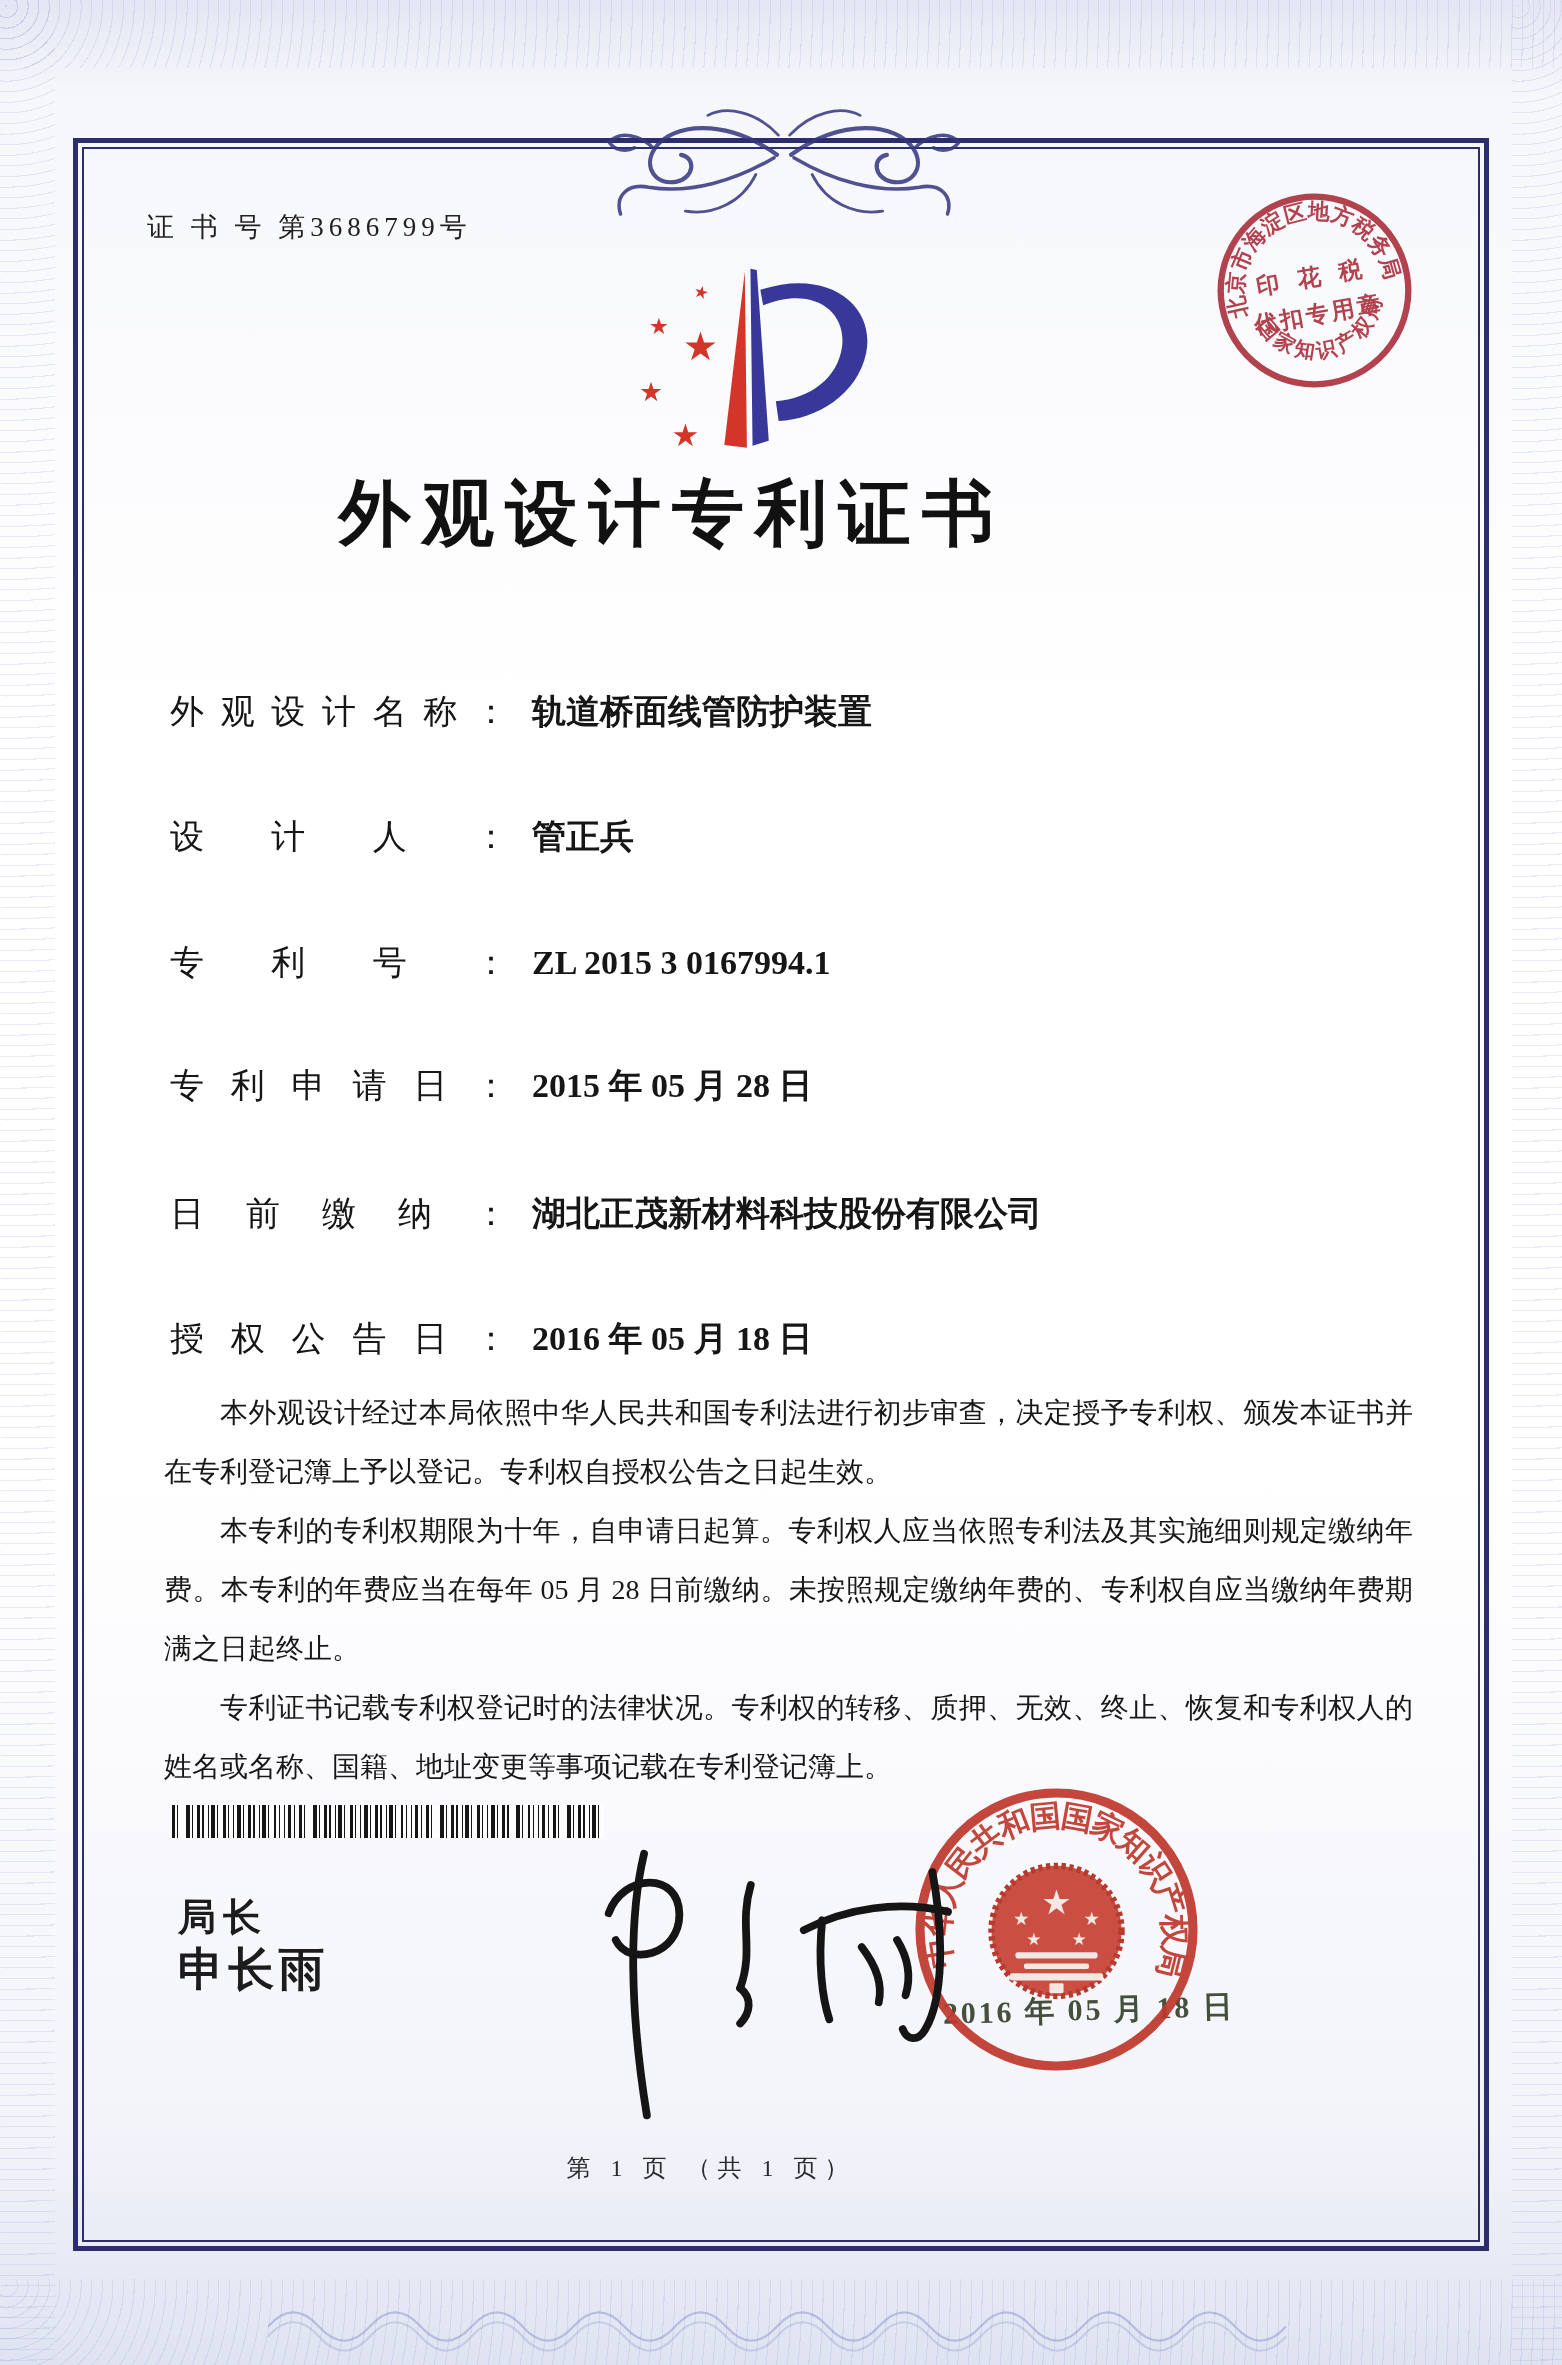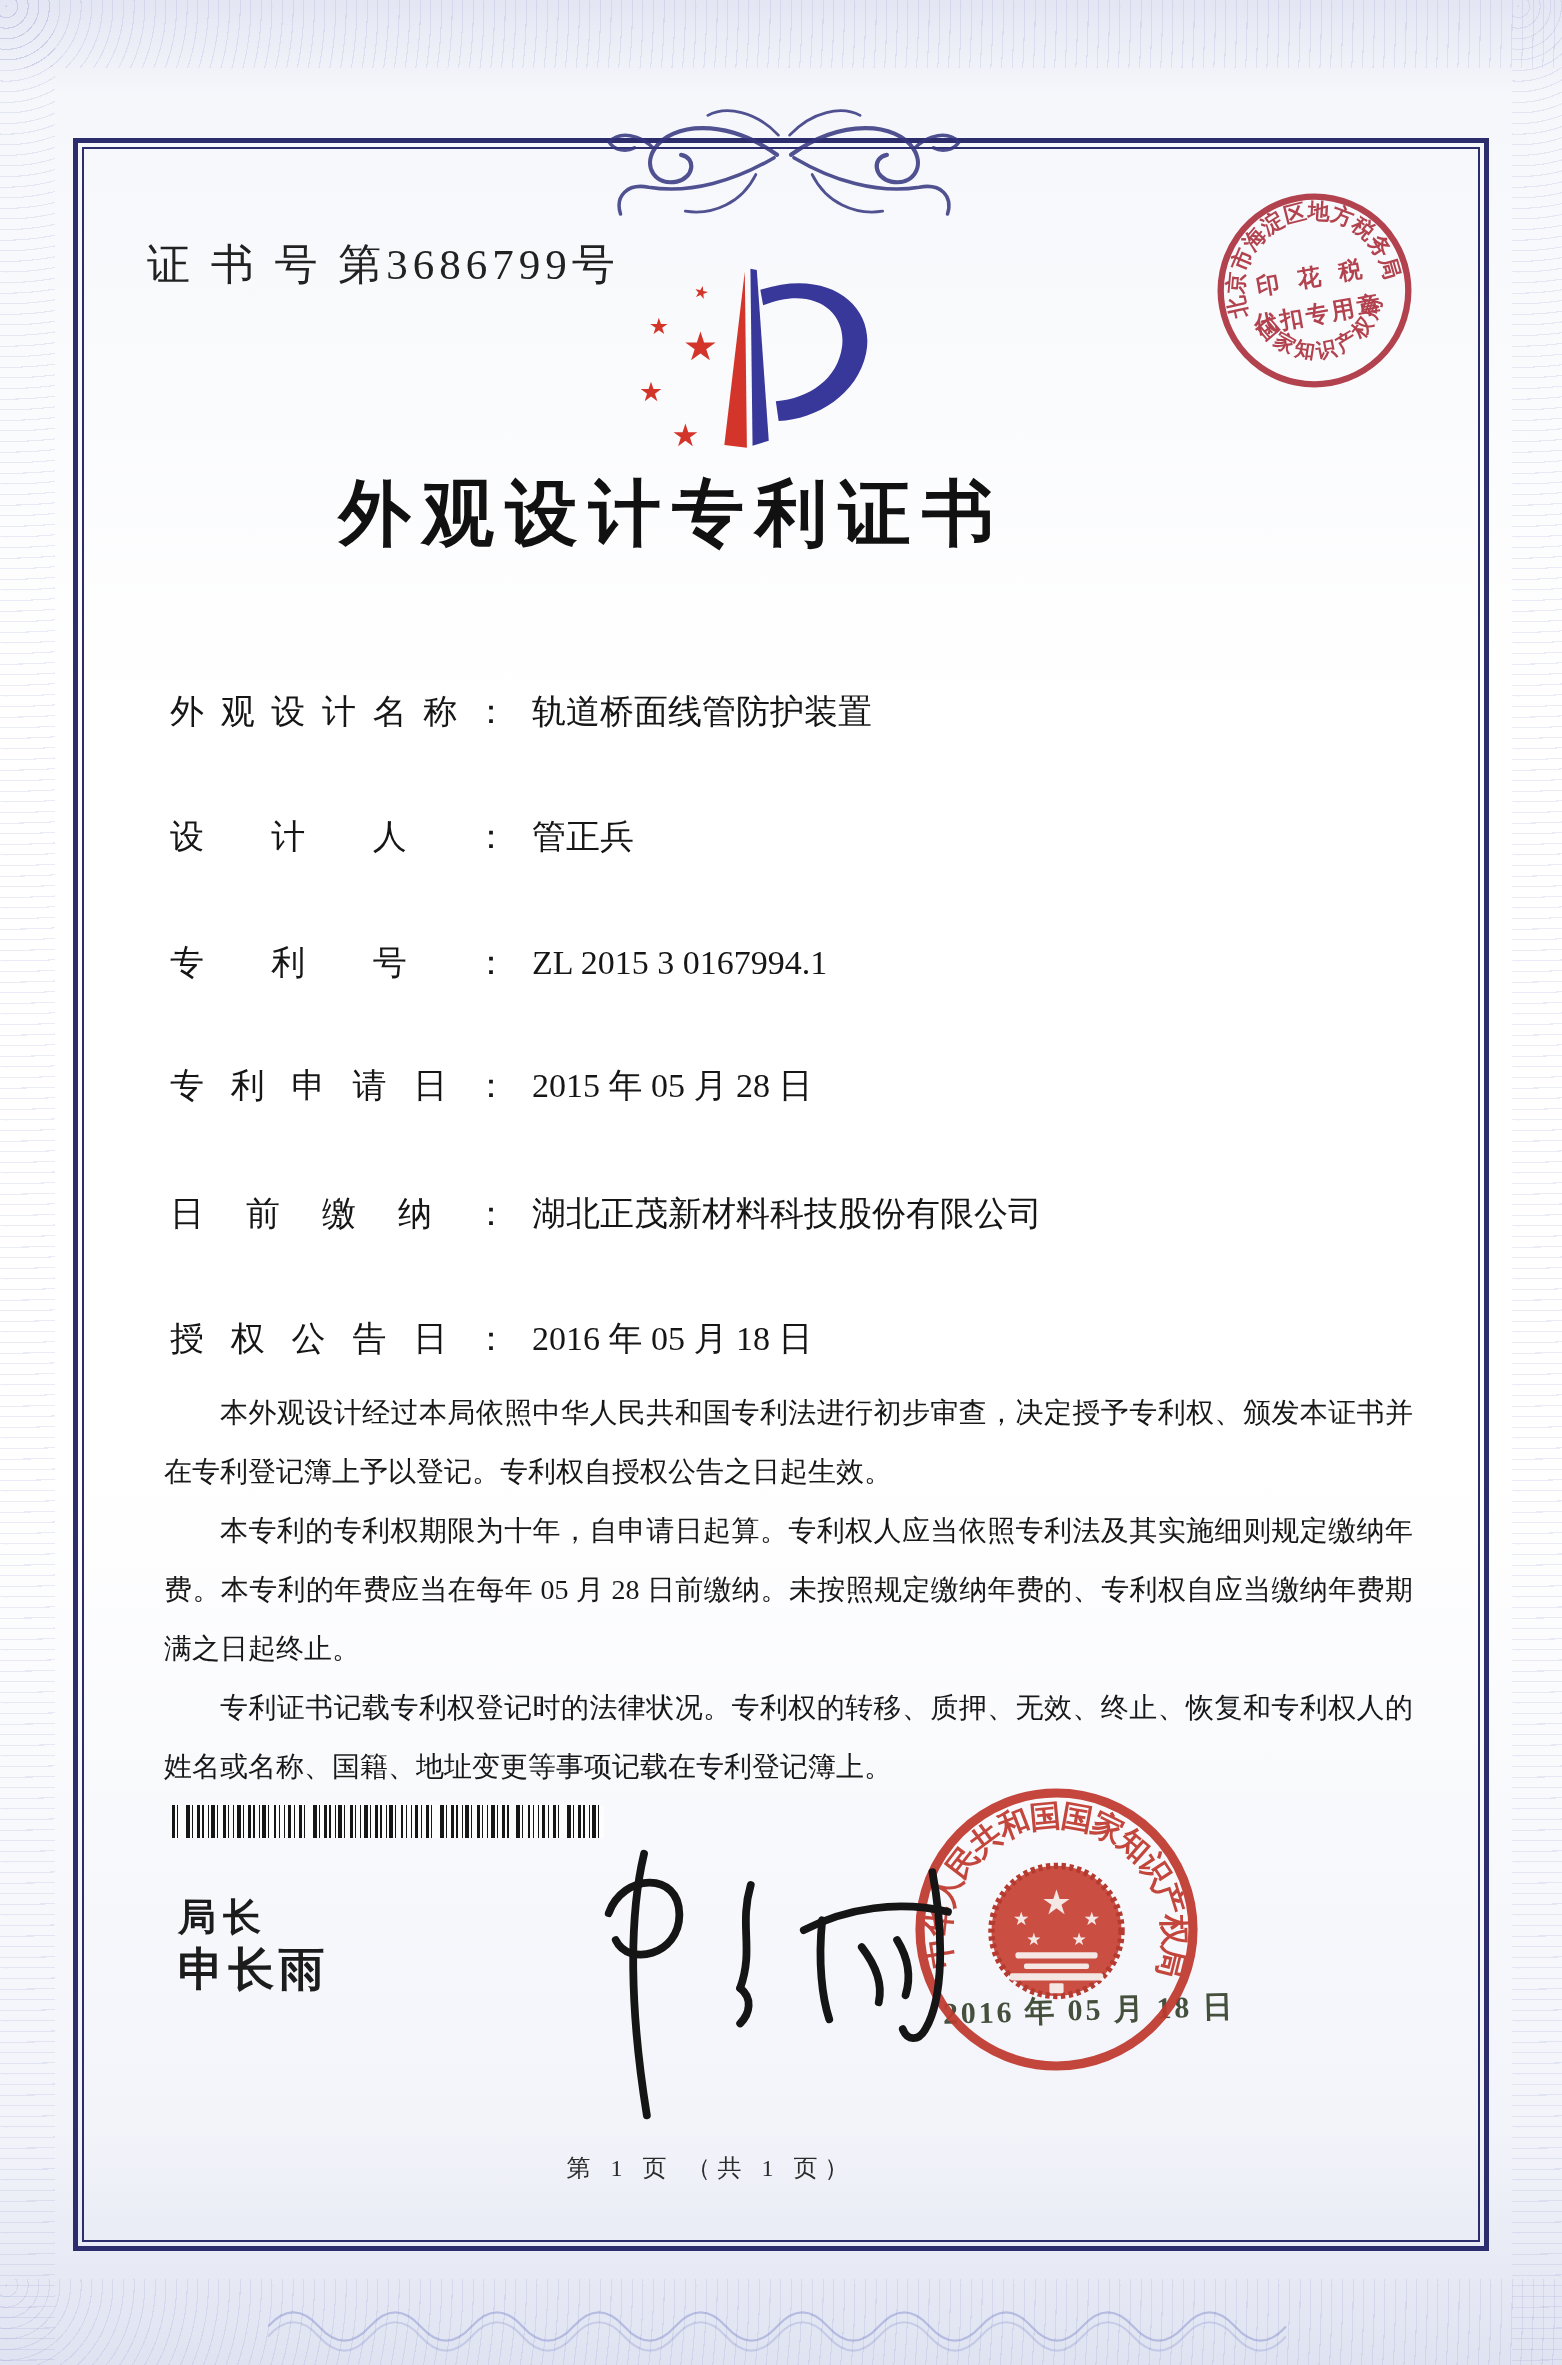--- a/index.html
+++ b/index.html
@@ -13,32 +13,32 @@
     background:repeating-radial-gradient(circle at 6.4px 6.4px, rgba(134,142,202,.38) 0 1.1px, transparent 1.1px 10.6px);}
   .lace.top{left:0;top:0;width:100%;height:68px;}
   .lace.bottom{left:0;top:2279px;width:100%;height:86px;}
   .lace.left{left:0;top:0;width:55px;height:100%;}
   .lace.right{right:0;top:0;width:51px;height:100%;}
 
   .frame{position:absolute;left:73px;top:138px;width:1416px;height:2113px;
     box-sizing:border-box;border:5.7px solid #2c2d6d;}
   .frame-inner{position:absolute;left:4.2px;top:4.2px;right:4.2px;bottom:4.2px;border:2.1px solid #2c2d6d;}
 
-  .cert-no{position:absolute;left:147px;top:209px;font-size:43px;letter-spacing:5px;color:#222;margin-top:27px;}
+  .cert-no{position:absolute;left:147px;top:209px;font-size:27px;letter-spacing:5px;color:#222;}
 
   .logo{position:absolute;left:639px;top:267px;width:268px;height:198px;}
 
   .title{position:absolute;left:0;top:466px;width:1344px;text-align:center;
     font-size:72px;font-weight:700;letter-spacing:11.3px;color:#111;}
 
   .tax-stamp{position:absolute;left:1208px;top:184px;width:213px;height:213px;transform:rotate(-10deg);opacity:.92;}
 
   .field-row{position:absolute;left:170px;font-size:34px;white-space:nowrap;color:#161616;}
   .field-label{display:inline-block;width:338px;text-align:justify;text-align-last:justify;}
-  .field-value{margin-left:24px;}
+  .field-value{margin-left:24px;font-weight:bold;}
 
   .body-text{position:absolute;left:164px;top:1383px;width:1249px;font-size:28px;
     line-height:59px;text-align:justify;color:#181818;}
   .body-text p{margin:0;text-indent:2em;}
 
   .barcode{position:absolute;left:172px;top:1805px;width:432px;height:32.5px;
     background:repeating-linear-gradient(90deg,
       #161616 0 2.8px,#fdfdfd 2.8px 5px,#161616 5px 6.4px,#fdfdfd 6.4px 10.6px,
       #161616 10.6px 11.3px,#fdfdfd 11.3px 14px,#161616 14px 17.7px,#fdfdfd 17.7px 20px,
       #161616 20px 21px,#fdfdfd 21px 25.4px);}

